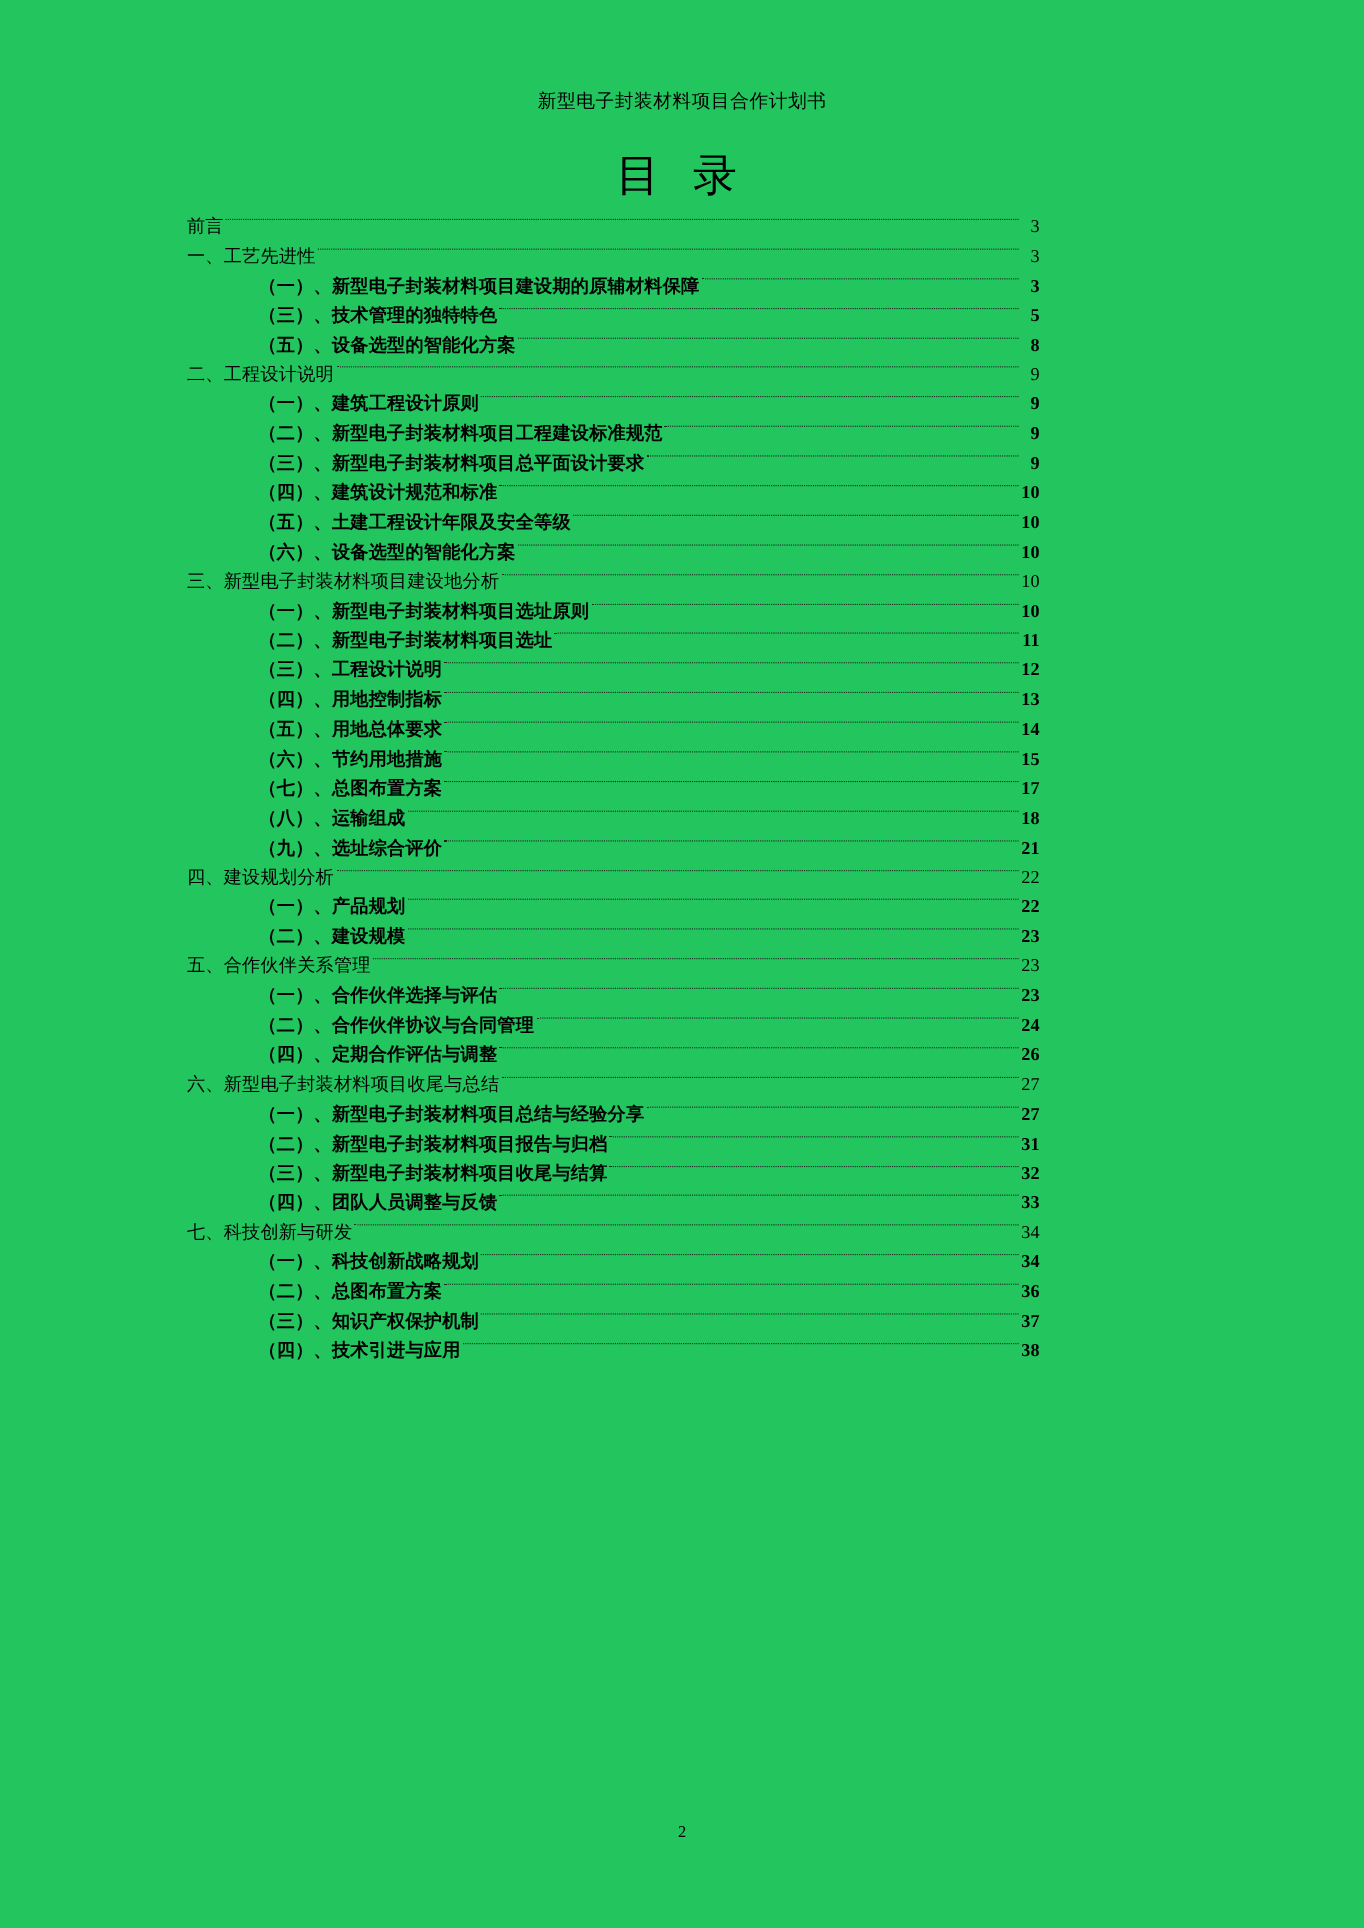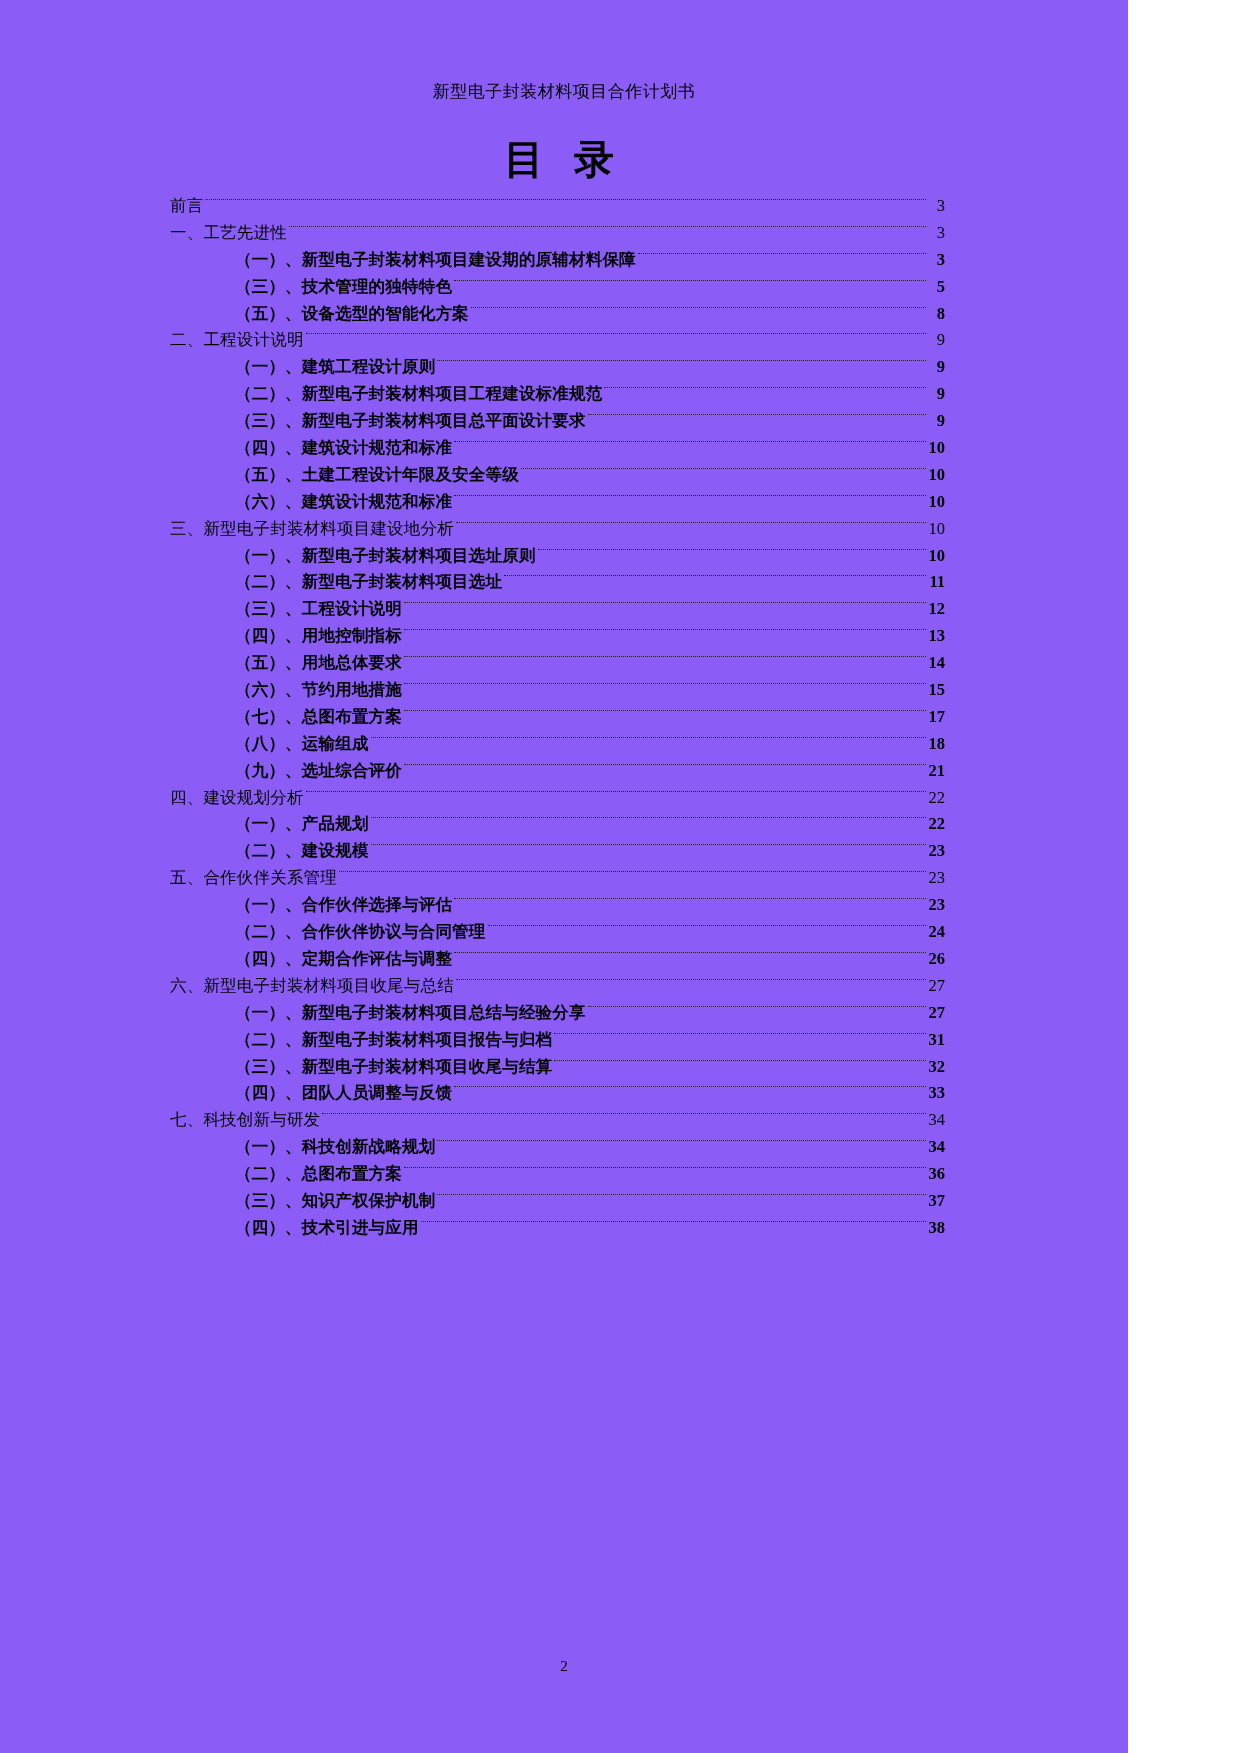--- a/index.html
+++ b/index.html
@@ -5,24 +5,24 @@
   html, body {
     margin: 0;
     padding: 0;
     background: #ffffff;
   }
   body {
     font-family: "Liberation Serif", "DejaVu Serif", serif;
     color: #000000;
   }
   .page {
-    width: 1128px;
+    width: 1240px;
     height: 1753px;
     position: relative;
-    background: #8b5cf6;
+    background: #22c55e;
     box-sizing: border-box;
     padding: 0;
     overflow: hidden;
   }
   .header {
     position: absolute;
     top: 80px;
     left: 0;
     width: 100%;
     text-align: center;
@@ -31,21 +31,21 @@
     letter-spacing: 0.5px;
     color: #000;
   }
   .doc-title {
     position: absolute;
     top: 132px;
     left: 0;
     width: 100%;
     text-align: center;
     font-size: 40px;
-    font-weight: bold;
+    font-weight: normal;
     letter-spacing: 10px;
     font-family: "Liberation Serif", "DejaVu Serif", serif;
   }
   .toc {
     position: absolute;
     top: 198px;
     left: 170px;
     width: 775px;
   }
   .toc-row {
@@ -148,21 +148,21 @@
         <span class="toc-label">（四）、建筑设计规范和标准</span>
         <span class="dots"></span>
         <span class="pageno">10</span>
       </div>
       <div class="toc-row lvl2">
         <span class="toc-label">（五）、土建工程设计年限及安全等级</span>
         <span class="dots"></span>
         <span class="pageno">10</span>
       </div>
       <div class="toc-row lvl2">
-        <span class="toc-label">（六）、建筑设计规范和标准</span>
+        <span class="toc-label">（六）、设备选型的智能化方案</span>
         <span class="dots"></span>
         <span class="pageno">10</span>
       </div>
       <div class="toc-row lvl1">
         <span class="toc-label">三、新型电子封装材料项目建设地分析</span>
         <span class="dots"></span>
         <span class="pageno">10</span>
       </div>
       <div class="toc-row lvl2">
         <span class="toc-label">（一）、新型电子封装材料项目选址原则</span>

